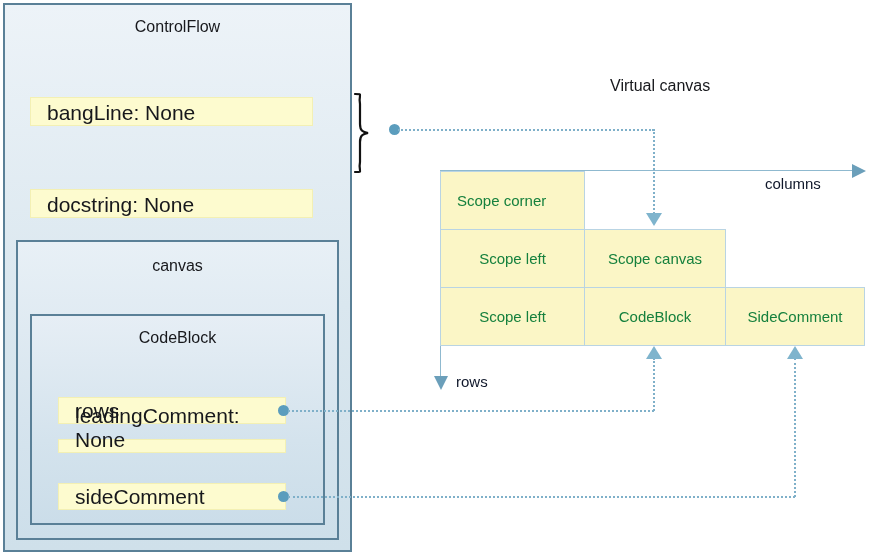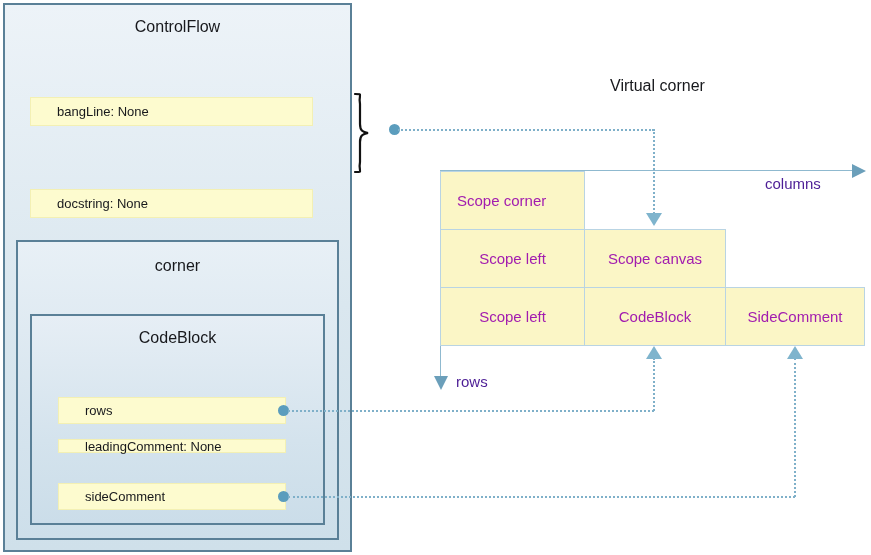--- a/index.html
+++ b/index.html
@@ -42,23 +42,23 @@
     line-height: 20px;
   }
 
   
   .field {
     position: absolute;
     background: #fdfbcf;
     border: 1px solid #f3f0b4;
     box-sizing: border-box;
     display: flex;
-    align-items: center;
-    padding-left: 26px;
-    font-size: 13px;
+    align-items: flex-end;
+    padding-left: 16px;
+    font-size: 21px;
     color: #17181c;
   }
 
   
   .canvas-title {
     position: absolute;
     font-size: 16px;
     color: #17181c;
     white-space: nowrap;
   }
@@ -66,39 +66,39 @@
   
   .cell {
     position: absolute;
     background: #fbf6c6;
     border: 1px solid #b9d4e3;
     box-sizing: border-box;
     display: flex;
     align-items: center;
     justify-content: center;
     font-size: 15px;
-    color: #a21caf;
+    color: #15803d;
   }
   .cell.corner { justify-content: flex-start; padding-left: 16px; }
 
   
   .axis-line-h {
     position: absolute;
     height: 1px;
     background: #8fb9cf;
   }
   .axis-line-v {
     position: absolute;
     width: 1px;
     background: #8fb9cf;
   }
   .axis-label {
     position: absolute;
     font-size: 15px;
-    color: #4c1d95;
+    color: #0f172a;
     white-space: nowrap;
   }
   .arrow-right {
     position: absolute;
     width: 0; height: 0;
     border-top: 7px solid transparent;
     border-bottom: 7px solid transparent;
     border-left: 14px solid #6b9fba;
   }
   .arrow-down-solid {
@@ -159,21 +159,21 @@
   </div>
 
   <div class="field" style="left:30px; top:97px; width:283px; height:29px;">
     <span>bangLine: None</span>
   </div>
   <div class="field" style="left:30px; top:189px; width:283px; height:29px;">
     <span>docstring: None</span>
   </div>
 
   <div class="objbox level2" style="left:16px; top:240px; width:323px; height:300px;">
-    <div class="objtitle" style="top:14px;">corner</div>
+    <div class="objtitle" style="top:14px;">canvas</div>
   </div>
 
   <div class="objbox level3" style="left:30px; top:314px; width:295px; height:211px;">
     <div class="objtitle" style="top:12px;">CodeBlock</div>
   </div>
 
   <div class="field" style="left:58px; top:397px; width:228px; height:27px;">
     <span>rows</span>
   </div>
   <div class="field" style="left:58px; top:439px; width:228px; height:14px;">
@@ -182,21 +182,21 @@
   <div class="field" style="left:58px; top:483px; width:228px; height:27px;">
     <span>sideComment</span>
   </div>
 
   <div class="brace" style="left:352px; top:92px; width:30px; height:82px;">
     <svg width="30" height="82" viewBox="0 0 30 82" xmlns="http://www.w3.org/2000/svg">
       <path d="M3 2 C12 2, 6 2, 8 12 L8 32 C8 39, 11 40, 16 41 C11 42, 8 43, 8 50 L8 70 C6 80, 12 80, 3 80" fill="none" stroke="#111111" stroke-width="2.2" stroke-linecap="round"></path>
     </svg>
   </div>
 
-  <div class="canvas-title" style="left:610px; top:77px;">Virtual corner</div>
+  <div class="canvas-title" style="left:610px; top:77px;">Virtual canvas</div>
 
   <div class="axis-line-h" style="left:440px; top:170px; width:416px;"></div>
   <div class="arrow-right" style="left:852px; top:164px;"></div>
   <div class="axis-label" style="left:765px; top:175px;">columns</div>
 
   <div class="axis-line-v" style="left:440px; top:170px; height:212px;"></div>
   <div class="arrow-down-solid" style="left:434px; top:376px;"></div>
   <div class="axis-label" style="left:456px; top:373px;">rows</div>
 
   <div class="cell corner" style="left:440px; top:171px; width:145px; height:59px;">

